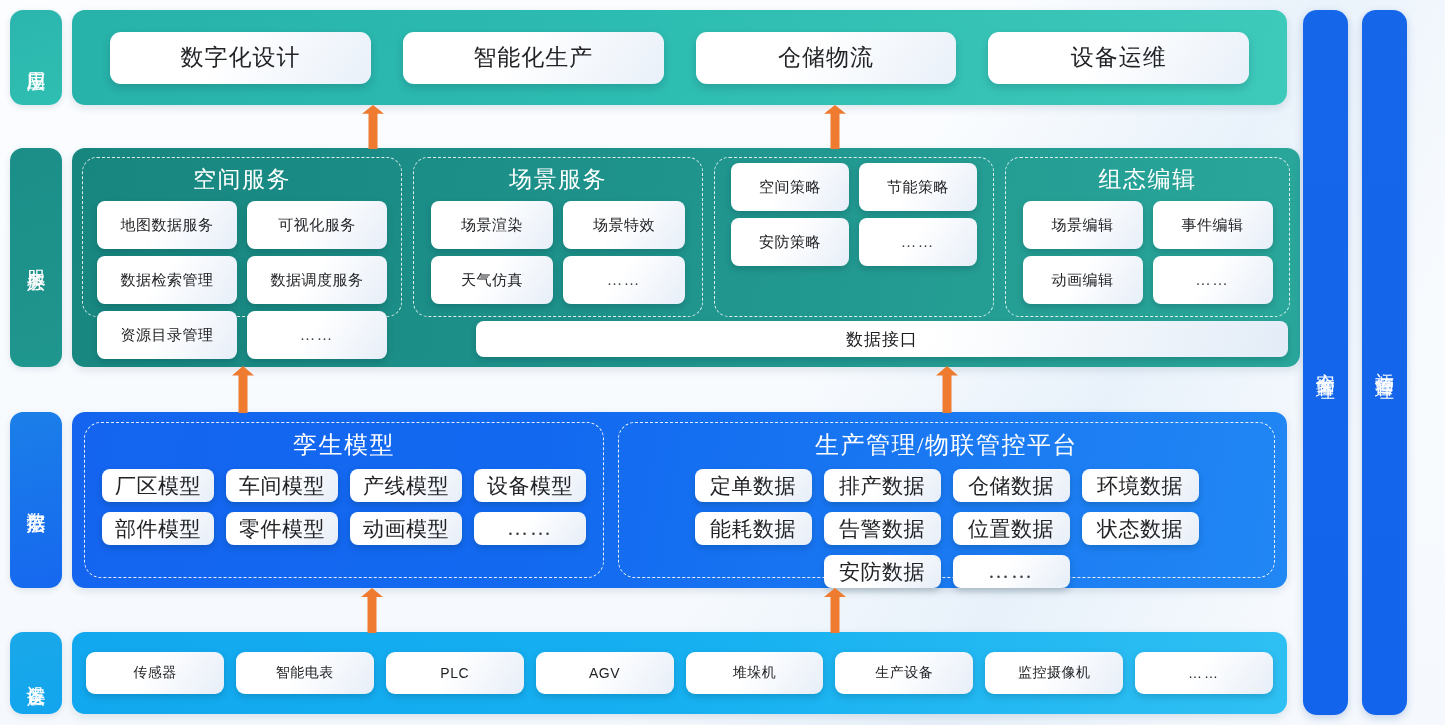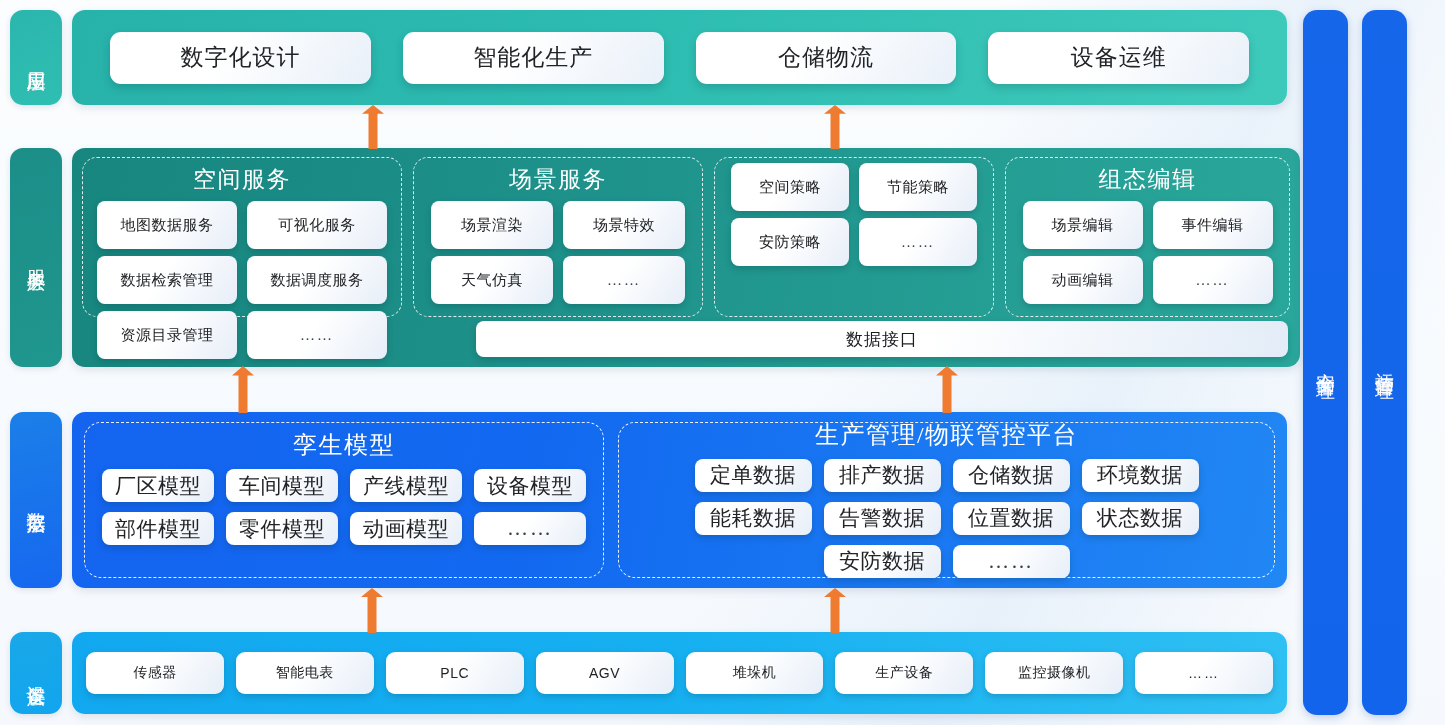--- a/index.html
+++ b/index.html
@@ -104,21 +104,21 @@
   #data-row .layer-body {
     background: linear-gradient(100deg,#1464ef 0%, #1269f0 38%, #2187f4 100%);
     padding: 10px 12px; display: flex; gap: 14px;
   }
   .data-group {
     border: 1.6px dashed rgba(255,255,255,.9);
     border-radius: 17px; padding: 4px 12px 10px 12px;
     display: flex; flex-direction: column; font-family: Liberation Serif, serif;
   }
   .data-group.dg1 { width: 520px; }
-  .data-group.dg2 { flex: 1; justify-content: center; }
+  .data-group.dg2 { flex: 1; }
   .data-group .group-title { font-size: 24px; margin: 2px 0 8px 0; }
   .data-chips { display: flex; flex-wrap: wrap; gap: 10px 12px; justify-content: center; }
   .data-chips .chip { height: 33px; font-size: 21px; }
   .dg1 .data-chips .chip { width: 112px; }
   .dg2 .data-chips .chip { width: 117px; }
 
   
   #dev-row { left: 10px; top: 632px; width: 1277px; height: 82px; }
   #dev-row .layer-tag { background: linear-gradient(165deg,#19a8e8,#12a5ee); }
   #dev-row .layer-body {

